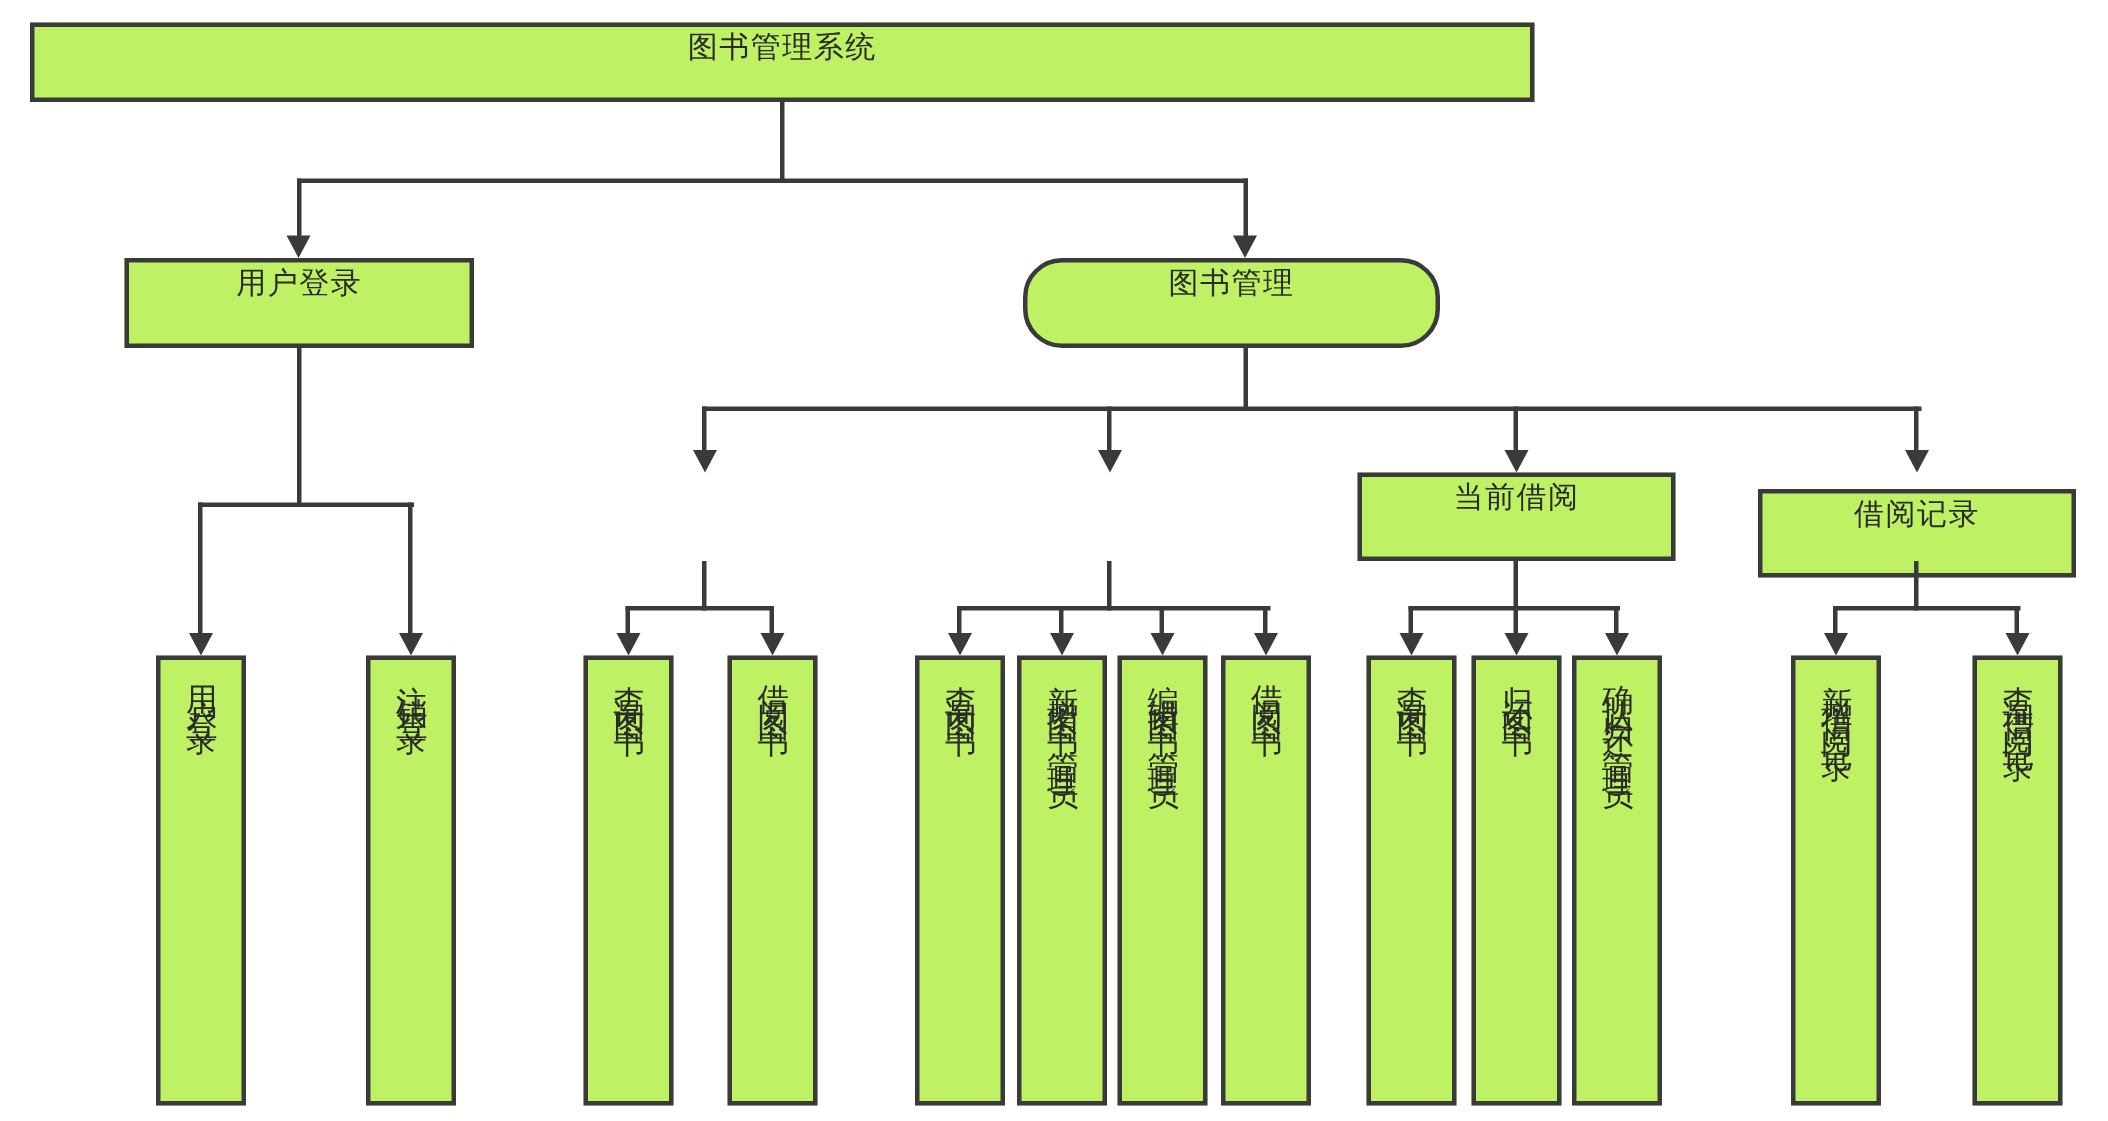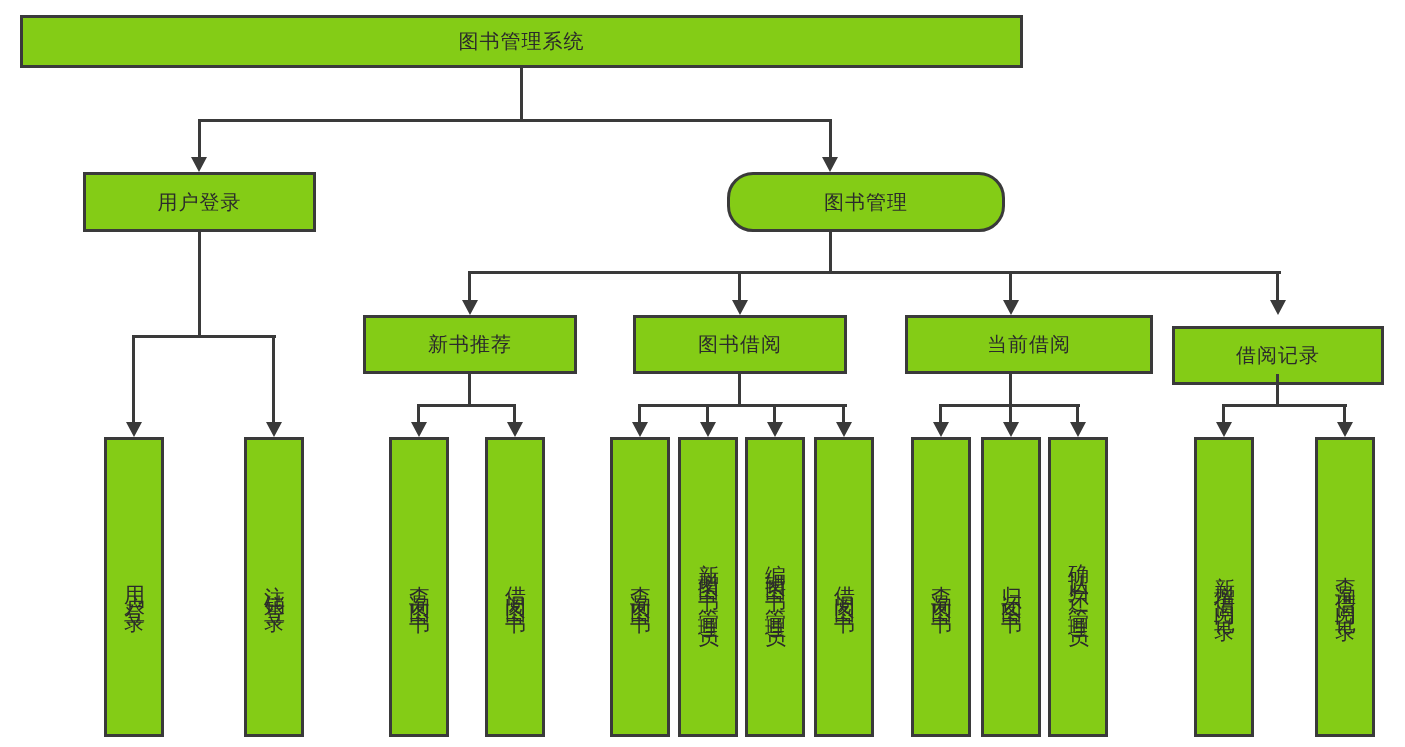--- a/index.html
+++ b/index.html
@@ -11,24 +11,24 @@
     position:relative;
     width:1405px;height:747px;
     background:#ffffff;
     overflow:hidden;
     font-family:"DejaVu Sans","Liberation Sans",sans-serif;
     color:var(--text);
   }
   .box{
     position:absolute;
     box-sizing:border-box;
-    background:#84cc16;
+    background:#bef264;
     border:3px solid var(--line);
     display:flex;
-    align-items:center;
+    align-items:flex-start;
     justify-content:center;
   }
   .h-label{font-size:20px;letter-spacing:1px;white-space:nowrap;}
   .v-label{
     writing-mode:vertical-rl;
     font-size:21px;
     line-height:1;
     letter-spacing:9px;
     white-space:nowrap;
   }
@@ -64,21 +64,21 @@
   <div class="vline" style="left:520px;top:68px;height:54px;"></div>
   <div class="hline" style="left:198px;top:119px;width:634px;"></div>
   <div class="vline" style="left:198px;top:119px;height:41px;"></div>
   <div class="arrow" style="left:191px;top:157px;"></div>
   <div class="vline" style="left:829px;top:119px;height:41px;"></div>
   <div class="arrow" style="left:822px;top:157px;"></div>
 
   <div class="box" style="left:83px;top:172px;width:233px;height:60px;">
     <span class="h-label">用户登录</span>
   </div>
-  <div class="box" style="left:727px;top:172px;width:278px;height:60px;border-radius:26px;">
+  <div class="box" style="left:682px;top:172px;width:278px;height:60px;border-radius:26px;">
     <span class="h-label">图书管理</span>
   </div>
 
   <div class="vline" style="left:198px;top:232px;height:106px;"></div>
   <div class="hline" style="left:132px;top:335px;width:144px;"></div>
   <div class="vline" style="left:132px;top:335px;height:89px;"></div>
   <div class="arrow" style="left:126px;top:422px;"></div>
   <div class="vline" style="left:272px;top:335px;height:89px;"></div>
   <div class="arrow" style="left:266px;top:422px;"></div>
 
@@ -86,27 +86,21 @@
   <div class="hline" style="left:468px;top:271px;width:813px;"></div>
   <div class="vline" style="left:468px;top:271px;height:31px;"></div>
   <div class="arrow" style="left:462px;top:300px;"></div>
   <div class="vline" style="left:738px;top:271px;height:31px;"></div>
   <div class="arrow" style="left:732px;top:300px;"></div>
   <div class="vline" style="left:1009px;top:271px;height:31px;"></div>
   <div class="arrow" style="left:1003px;top:300px;"></div>
   <div class="vline" style="left:1276px;top:271px;height:31px;"></div>
   <div class="arrow" style="left:1270px;top:300px;"></div>
 
-  <div class="box" style="left:363px;top:315px;width:214px;height:59px;">
-    <span class="h-label">新书推荐</span>
-  </div>
-  <div class="box" style="left:633px;top:315px;width:214px;height:59px;">
-    <span class="h-label">图书借阅</span>
-  </div>
-  <div class="box" style="left:905px;top:315px;width:248px;height:59px;">
+  <div class="box" style="left:905px;top:315px;width:212px;height:59px;">
     <span class="h-label">当前借阅</span>
   </div>
   <div class="box" style="left:1172px;top:326px;width:212px;height:59px;">
     <span class="h-label">借阅记录</span>
   </div>
 
   <div class="vline" style="left:468px;top:374px;height:33px;"></div>
   <div class="hline" style="left:417px;top:404px;width:99px;"></div>
   <div class="vline" style="left:417px;top:404px;height:20px;"></div>
   <div class="arrow" style="left:411px;top:422px;"></div>

